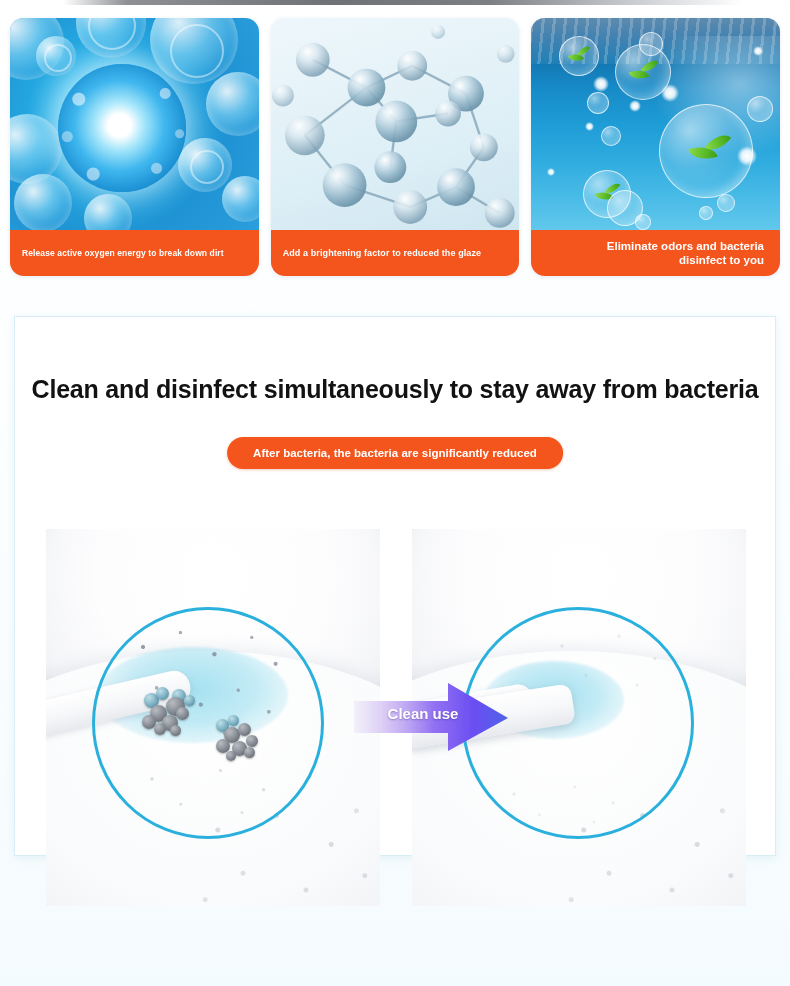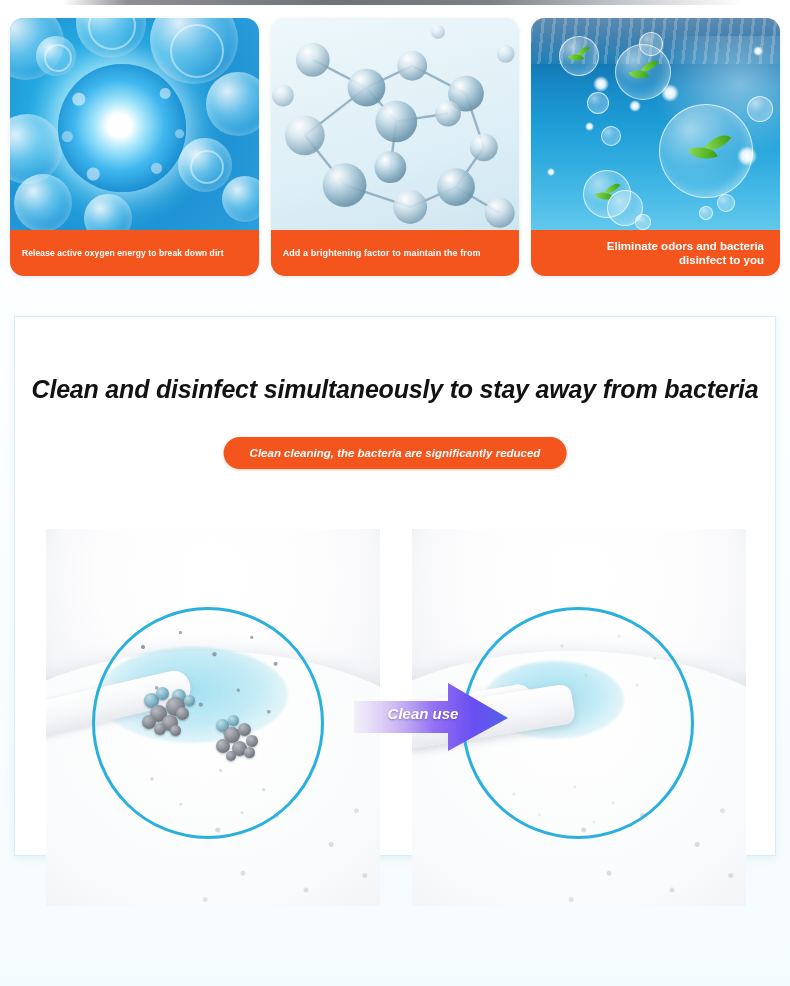--- a/index.html
+++ b/index.html
@@ -177,21 +177,20 @@
 
   
   .panel {
     position: absolute;
     left: 14px; top: 316px;
     width: 762px; height: 540px;
     background: #ffffff;
     border: 1px solid #d7eef7;
     box-sizing: border-box;
     box-shadow: 0 2px 8px rgba(150,200,220,.22);
-    font-style: italic;
   }
   .panel-heading {
     position: absolute;
     left: 0; top: 58px;
     width: 100%;
     text-align: center;
     font-size: 25px;
     font-weight: bold;
     color: #121212;
     letter-spacing: -0.2px;
@@ -436,21 +435,21 @@
           <circle cx="214" cy="130" r="14" fill="url(#atomG2)"></circle>
           <circle cx="186" cy="170" r="19" fill="url(#atomG)"></circle>
           <circle cx="230" cy="196" r="15" fill="url(#atomG2)"></circle>
           <circle cx="12" cy="78" r="11" fill="url(#atomG2)" opacity=".7"></circle>
           <circle cx="236" cy="36" r="9" fill="url(#atomG2)" opacity=".6"></circle>
           <circle cx="168" cy="14" r="7" fill="url(#atomG2)" opacity=".55"></circle>
         </svg>
       </div>
     </div>
     <div class="card-caption">
-      <span class="cap-2">Add a brightening factor to maintain the from</span>
+      <span class="cap-2">Add a brightening factor to reduced the glaze</span>
     </div>
   </div>
 
   <div class="feature-card">
     <div class="card-art">
       <div class="art-water">
         <div class="water-surface"></div>
         <div class="water-glow"></div>
 
         <div class="bubble" style="left:128px;top:86px;width:92px;height:92px;">
@@ -493,21 +492,21 @@
         <div>disinfect to you</div>
       </div>
     </div>
   </div>
 </div>
 
 <div class="panel">
 
   <div class="panel-heading">Clean and disinfect simultaneously to stay away from bacteria</div>
 
-  <div class="panel-badge">Clean cleaning, the bacteria are significantly reduced</div>
+  <div class="panel-badge">After bacteria, the bacteria are significantly reduced</div>
 
   <div class="compare">
 
     <div class="photo photo-left">
       <div class="bowl">
         <div class="bowl-rim-outer"></div>
         <div class="bowl-inner"></div>
         <div class="bowl-shelf"></div>
         <div class="bowl-water"></div>
         <div class="bowl-stem" style="left:-30px;top:158px;width:176px;height:34px;transform:rotate(-13deg);"></div>

